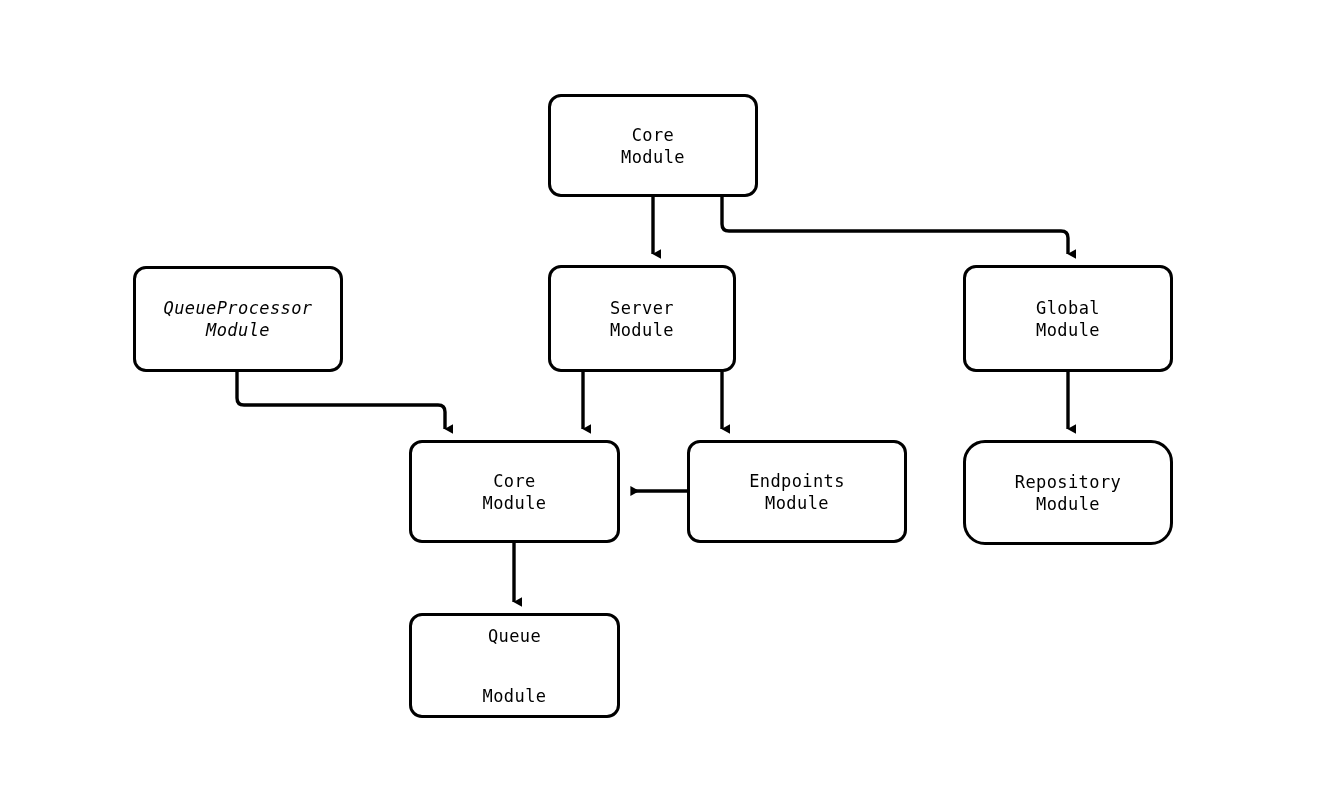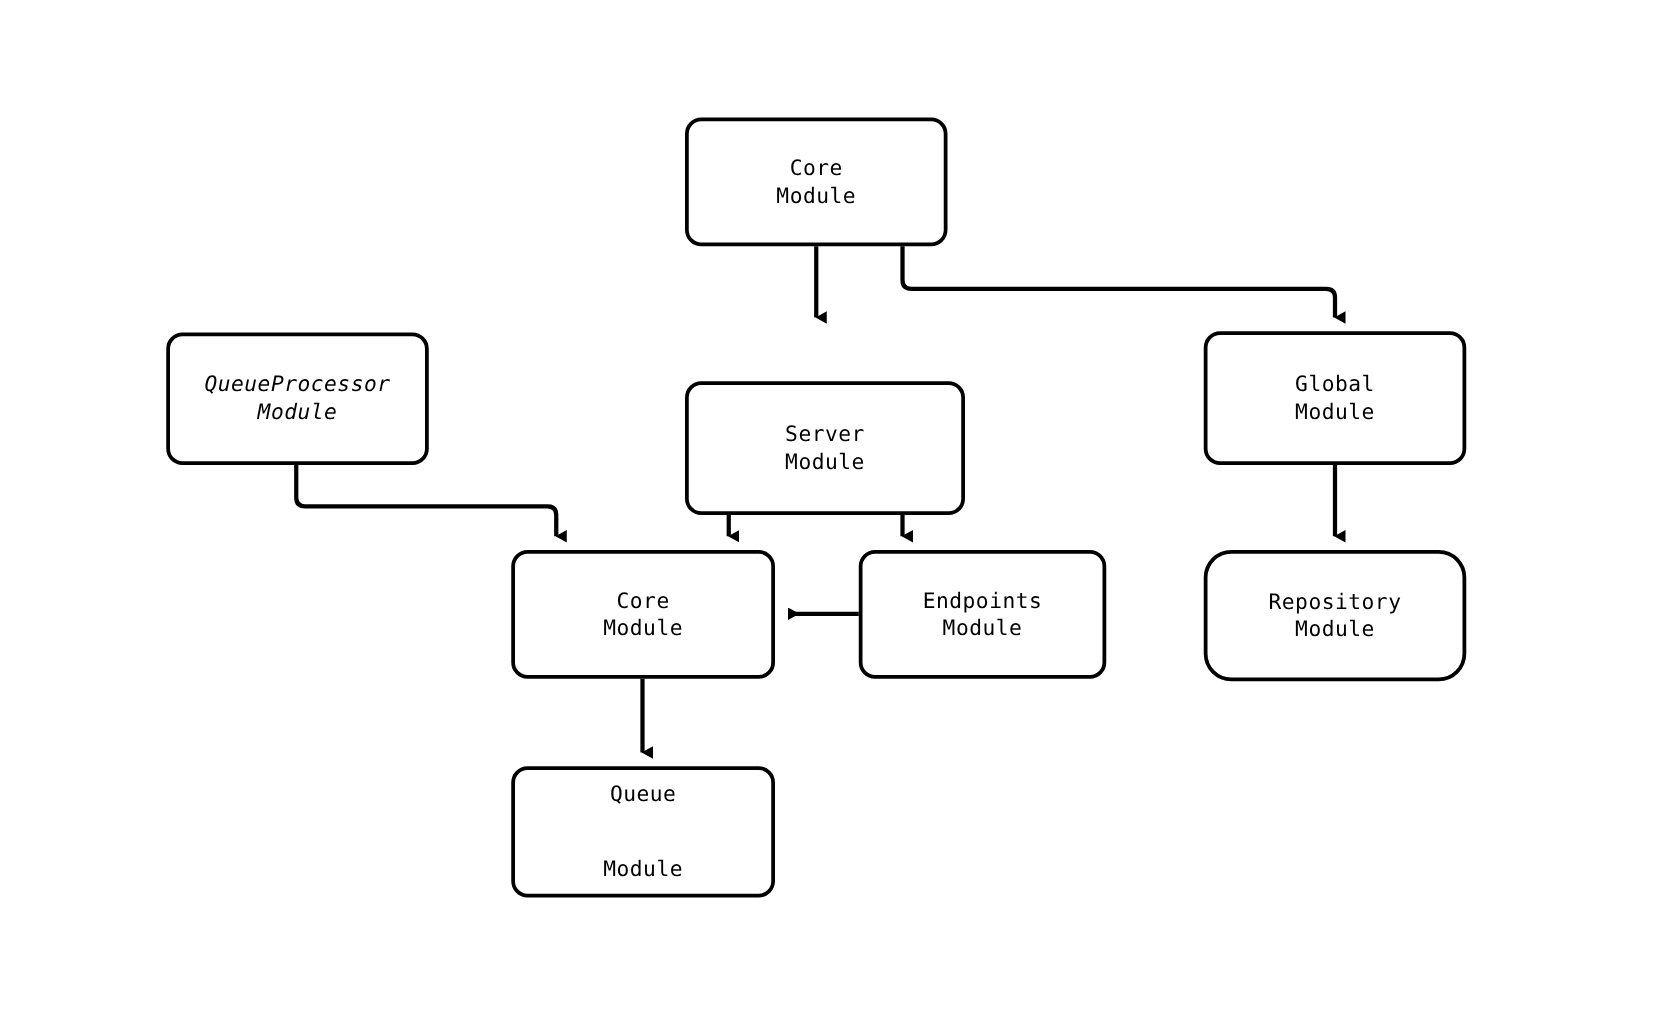--- a/index.html
+++ b/index.html
@@ -84,36 +84,36 @@
   <div class="node" style="left:548px; top:94px; width:210px; height:103px;">
     <div class="node-label-line">Core</div>
     <div class="node-label-line">Module</div>
   </div>
 
   <div class="node" style="left:133px; top:266px; width:210px; height:106px;font-style:italic;">
     <div class="node-label-line">QueueProcessor</div>
     <div class="node-label-line">Module</div>
   </div>
 
-  <div class="node" style="left:548px; top:265px; width:224px; height:107px;margin-top:40px;">
+  <div class="node" style="left:548px; top:265px; width:188px; height:107px;">
     <div class="node-label-line">Server</div>
     <div class="node-label-line">Module</div>
   </div>
 
   <div class="node" style="left:963px; top:265px; width:210px; height:107px;">
     <div class="node-label-line">Global</div>
     <div class="node-label-line">Module</div>
   </div>
 
   <div class="node" style="left:409px; top:440px; width:211px; height:103px;">
     <div class="node-label-line">Core</div>
     <div class="node-label-line">Module</div>
   </div>
 
-  <div class="node" style="left:687px; top:440px; width:198px; height:103px;">
+  <div class="node" style="left:687px; top:440px; width:220px; height:103px;">
     <div class="node-label-line">Endpoints</div>
     <div class="node-label-line">Module</div>
   </div>
 
   <div class="node" style="left:963px; top:440px; width:210px; height:105px;border-radius:22px;">
     <div class="node-label-line">Repository</div>
     <div class="node-label-line">Module</div>
   </div>
 
   <div class="node" style="left:409px; top:613px; width:211px; height:105px;gap:38px;">

